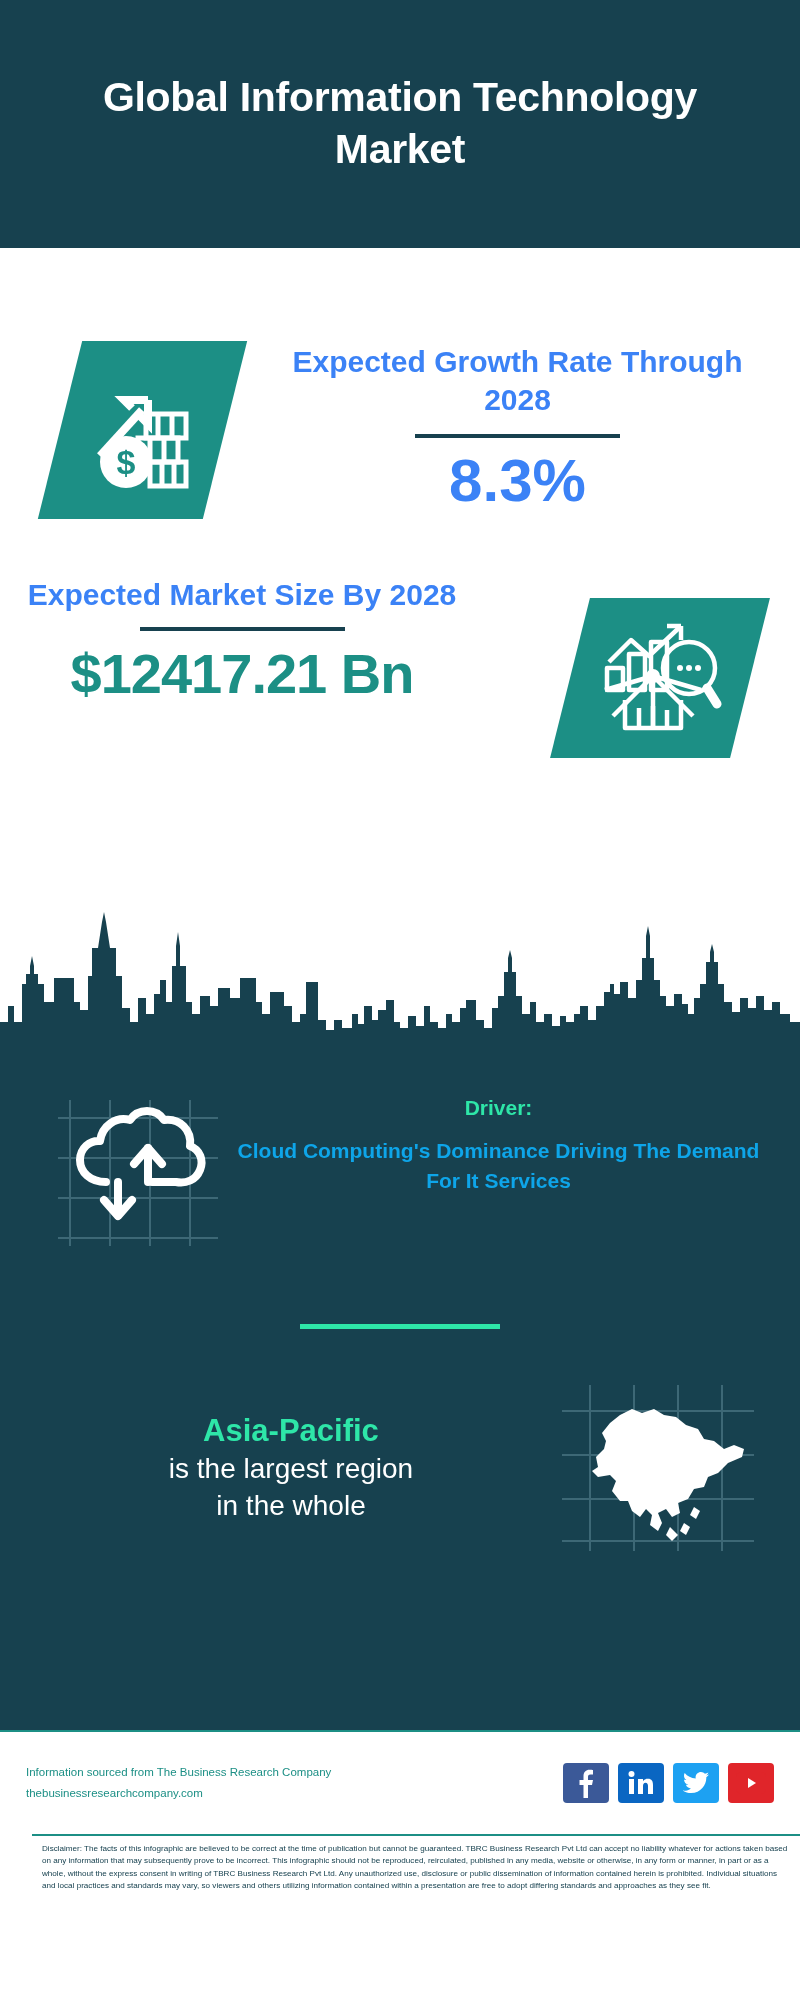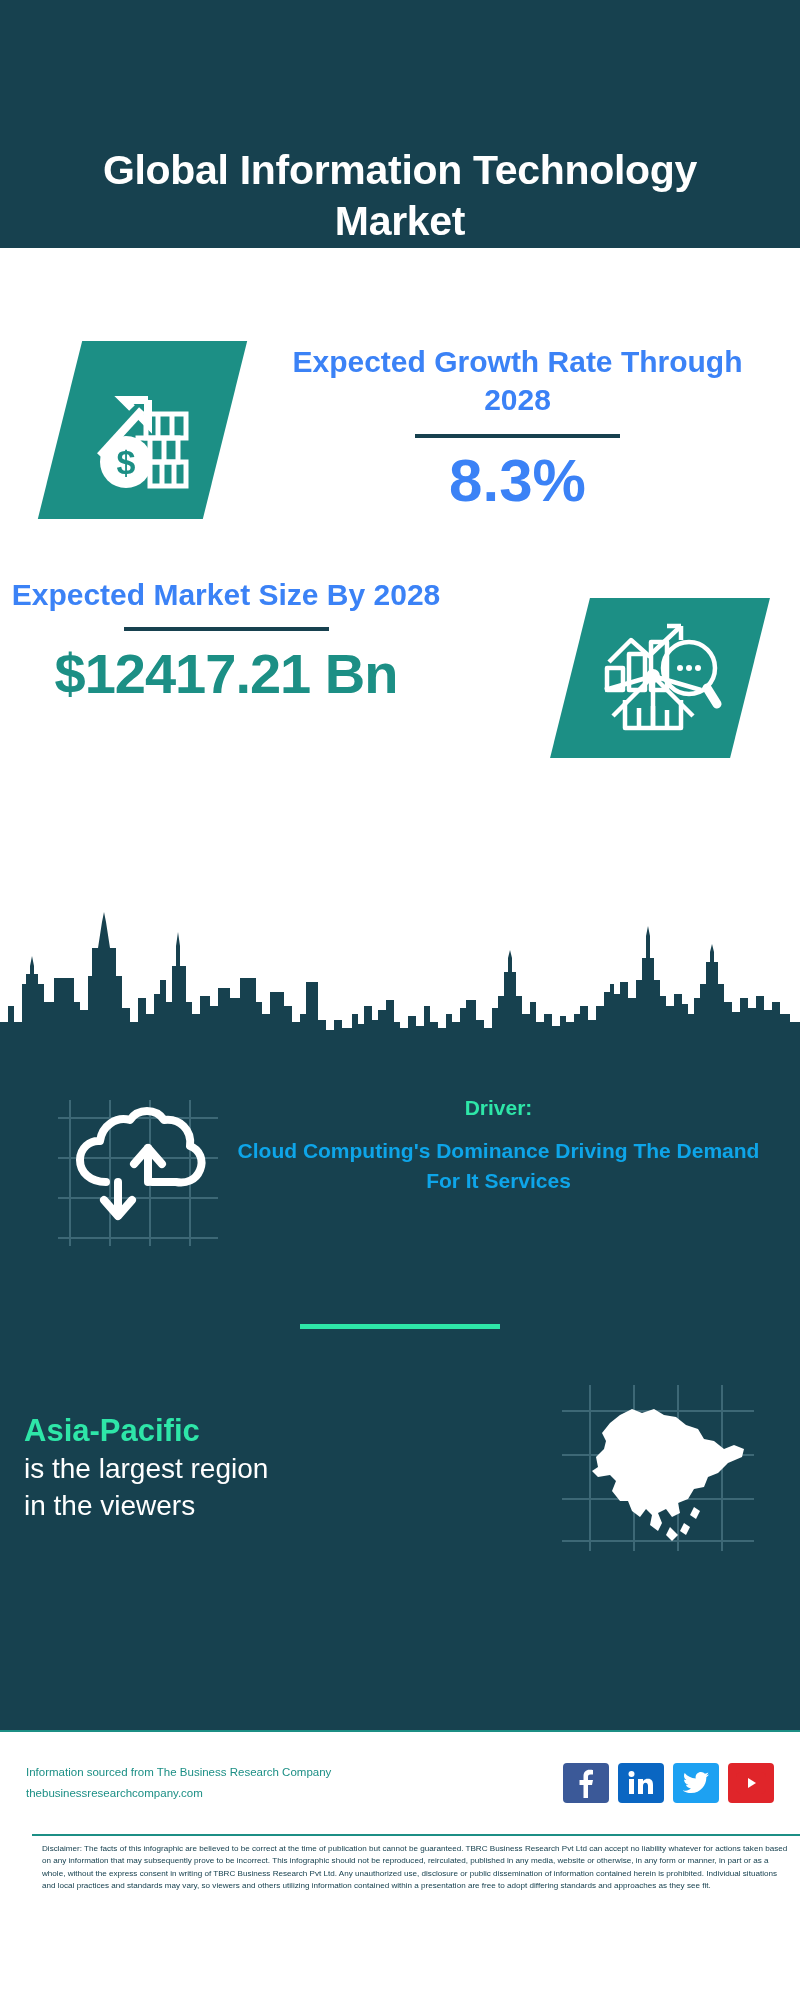--- a/index.html
+++ b/index.html
@@ -9,21 +9,21 @@
     background:#ffffff;
     width:800px; height:2000px;
     position:relative;
     overflow:hidden;
   }
   .infographic { width:800px; height:2000px; position:relative; background:#fff; }
 
   
   .header {
     height:248px; background:#17414f;
-    display:flex; align-items:flex-end; justify-content:center;
+    display:flex; align-items:center; justify-content:center;
   }
   .header-title {
     color:#ffffff; font-size:41px; font-weight:bold;
     line-height:1.26; text-align:center; letter-spacing:-0.3px;
     max-width:620px;
   }
 
   
   .white-zone { position:relative; background:#ffffff; height:820px; }
 
@@ -40,21 +40,21 @@
 
   .growth-text { position:absolute; left:265px; top:50px; width:505px; text-align:center; }
   .label-dark {
     color:#3b82f6; font-size:30px; font-weight:bold; line-height:1.28;
   }
   .rule-dark { width:205px; height:4px; background:#17414f; margin:14px auto 8px auto; }
   .value-teal { color:#3b82f6; font-size:60px; font-weight:bold; line-height:1.15; }
 
   
   .size-row { position:absolute; top:318px; left:0; width:100%; height:250px; }
-  .size-text { position:absolute; left:6px; top:10px; width:440px; text-align:center; }
+  .size-text { position:absolute; left:22px; top:10px; width:440px; text-align:center; }
   .rule-dark2 { width:205px; height:4px; background:#17414f; margin:13px auto 10px auto; }
   .value-teal2 { color:#1c8f85; font-size:56px; font-weight:bold; letter-spacing:-1px; }
   .icon-chart { right:50px; top:32px; width:180px; height:160px; }
   .icon-chart > svg { transform:skewX(14deg); }
 
   
   .skyline { position:absolute; left:0; bottom:-2px; width:800px; height:160px; }
 
   
   .dark-zone { background:#17414f; position:relative; padding-top:10px; height:662px; }
@@ -63,21 +63,21 @@
   .grid-icon-box { position:relative; width:175px; height:150px; margin-left:48px; flex:0 0 auto; }
   .grid-icon-box svg { position:absolute; left:0; top:0; }
 
   .driver-text { flex:1; text-align:center; padding:0 26px 0 0; }
   .driver-heading { color:#2ee6a8; font-size:21px; font-weight:bold; margin-bottom:16px; }
   .driver-body { color:#0ea5e9; font-size:21px; font-weight:bold; line-height:1.42; }
 
   .mid-divider { width:200px; height:5px; background:#2ee6a8; margin:78px auto 0 auto; }
 
   .region-row { position:relative; display:flex; align-items:center; margin-top:54px; }
-  .region-text { flex:1; padding-left:24px; }
+  .region-text { flex:1; text-align:center; padding-left:24px; }
   .region-name { color:#2ee6a8; font-size:31px; font-weight:bold; line-height:1.3; }
   .region-sub { color:#ffffff; font-size:28px; line-height:1.32; }
   .map-box { position:relative; width:200px; height:170px; margin-right:42px; flex:0 0 auto; }
   .map-box svg { position:absolute; left:0; top:0; }
 
   
   .footer {
     background:#ffffff; border-top:2px solid #1c8f85;
     height:104px; display:flex; align-items:center;
     padding:17px 26px;
@@ -191,21 +191,21 @@
         <div class="driver-body">Cloud Computing's Dominance Driving The Demand For It Services</div>
       </div>
     </div>
 
     <div class="mid-divider"></div>
 
     <div class="region-row">
       <div class="region-text">
         <div class="region-name">Asia-Pacific</div>
         <div class="region-sub">is the largest region</div>
-        <div class="region-sub">in the viewers</div>
+        <div class="region-sub">in the whole</div>
       </div>
       <div class="map-box">
         <svg width="200" height="170" viewBox="0 0 200 170">
           <g stroke="#3d6876" stroke-width="2">
             <path d="M4 28 H196 M4 72 H196 M4 116 H196 M4 158 H196"></path>
             <path d="M32 2 V168 M76 2 V168 M120 2 V168 M164 2 V168"></path>
           </g>
           <path fill="#ffffff" d="M46 66 L38 74 L40 84 L34 88 L40 94 L52 92 L58 98 L54 108 L62 118 L70 118 L74 128 L82 134 L88 126 L94 132 L92 142 L100 148 L104 140 L100 130 L108 126 L114 134 L122 130 L120 120 L130 116 L136 106 L146 104 L150 94 L160 90 L170 80 L184 74 L186 66 L176 62 L166 66 L156 58 L146 56 L140 46 L128 42 L118 34 L106 32 L96 26 L84 30 L74 26 L62 32 L52 40 L44 50 L48 58 Z"></path>
           <path fill="#ffffff" d="M112 144 L108 152 L114 158 L120 152 Z"></path>
           <path fill="#ffffff" d="M126 140 L122 148 L128 152 L132 144 Z"></path>

